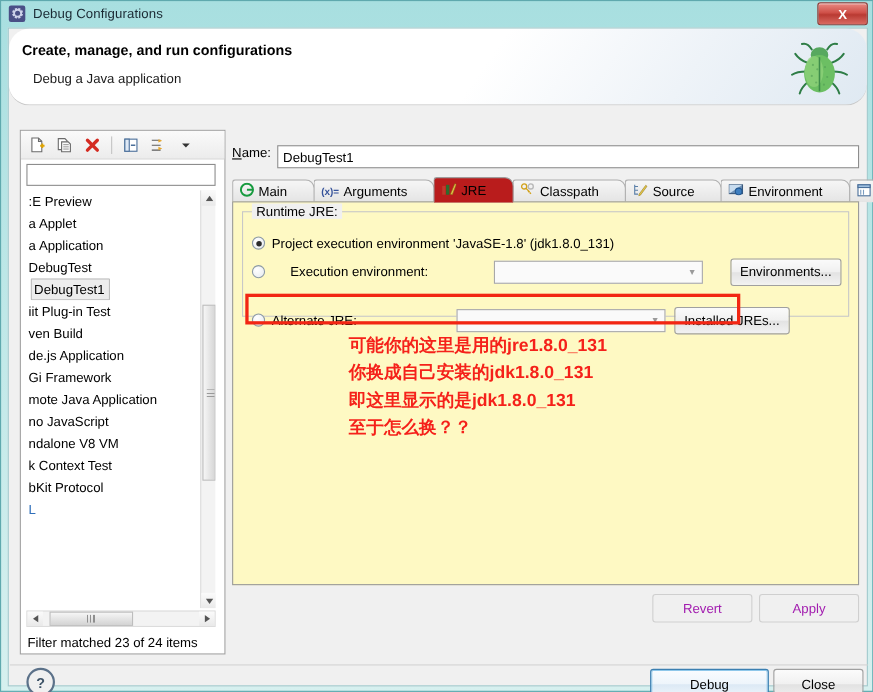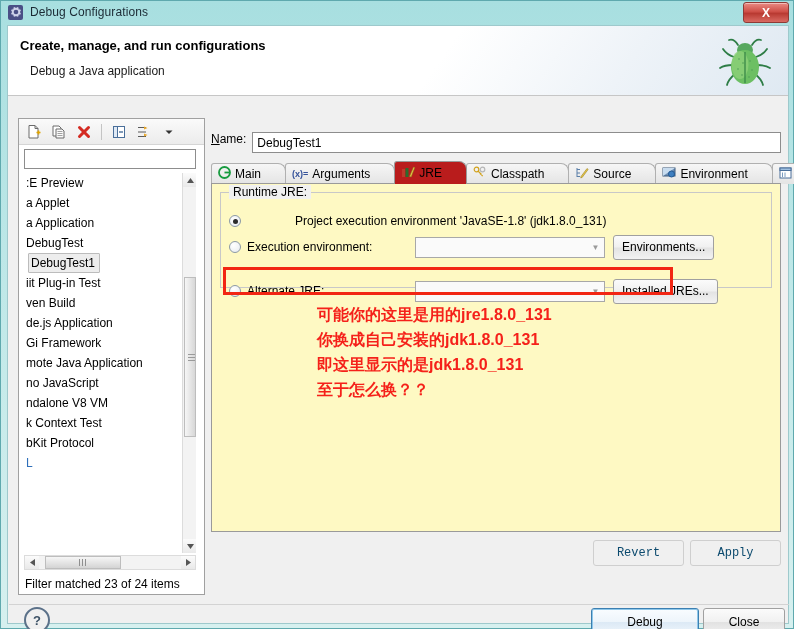--- a/index.html
+++ b/index.html
@@ -41,21 +41,21 @@
   }
 
   
   .dialog{
     position:absolute;left:6px;top:24px;width:782px;height:599px;
     background:#f0f0f0;border:1px solid #9ec9cc;box-sizing:border-box;
   }
   .header{
     position:absolute;left:0;top:0;width:100%;height:70px;
     background:linear-gradient(125deg,#ffffff 0%,#ffffff 55%,#eef3f8 78%,#dfe9f2 100%);
-    border-bottom:1px solid #c6c6c6;box-sizing:border-box;
+    border-bottom:1px solid #c6c6c6;box-sizing:border-box;border-radius:19px;
   }
   .hdr-title{position:absolute;left:12px;top:12px;font-size:13px;font-weight:bold;color:#000;}
   .hdr-sub{position:absolute;left:22px;top:38px;font-size:12px;color:#1a1a1a;}
   .bug{position:absolute;right:14px;top:7px;width:58px;height:58px;}
 
   
   .leftpane{
     position:absolute;left:10px;top:92px;width:187px;height:477px;
     background:#fff;border:1px solid #a0a0a0;box-sizing:border-box;
   }
@@ -188,23 +188,22 @@
   }
   .annot{
     position:absolute;left:105px;top:118px;
     font-size:16px;font-weight:bold;color:#f5211a;line-height:25px;white-space:nowrap;
   }
 
   .actionrow{position:absolute;left:0;top:422px;width:100%;height:26px;}
   .btn-flat{
     position:absolute;top:0;height:24px;width:89px;
     background:#f0f0f0;border:1px solid #cfcfcf;border-radius:3px;
-    font-size:12px;color:#0c4a6e;display:flex;align-items:center;justify-content:center;
+    font-size:12px;color:#a21caf;display:flex;align-items:center;justify-content:center;
     cursor:default;
-    font-family:Liberation Mono, monospace;
   }
 
   
   .footer-sep{position:absolute;left:1px;top:578px;width:780px;height:1px;background:#d3d3d3;}
   .help-icon{
     position:absolute;left:16px;top:581px;width:22px;height:22px;border-radius:50%;
     border:2px solid #5b7189;color:#3d5266;font-size:13px;font-weight:bold;
     display:flex;align-items:center;justify-content:center;cursor:pointer;
     background:#f0f0f0;
   }
@@ -473,26 +472,26 @@
             </span>
             <span><span class="u">C</span>ommon</span>
           </div>
         </div>
 
         <div class="tabpanel">
 
           <div class="group">
             <div class="group-title">Runtime JRE:</div>
 
-            <div class="radio-row" style="top:18px;gap:48px;">
+            <div class="radio-row" style="top:18px;">
               <span class="radio checked"></span>
               <span class="radio-label">Project execution environment 'JavaSE-1.8' (jdk1.8.0_131)</span>
             </div>
 
-            <div class="radio-row" style="top:44px;width:536px;">
+            <div class="radio-row" style="top:44px;width:536px;justify-content:space-between;">
               <span class="radio"></span>
               <span class="radio-label" style="width:168px;">Execution environment:</span>
               <span class="combo" style="width:190px;">
                 <span class="combo-arrow">▼</span>
               </span>
               <span class="btn" style="margin-left:8px;">Environments...</span>
             </div>
 
             <div class="radio-row" style="top:88px;width:536px;">
               <span class="radio"></span>

